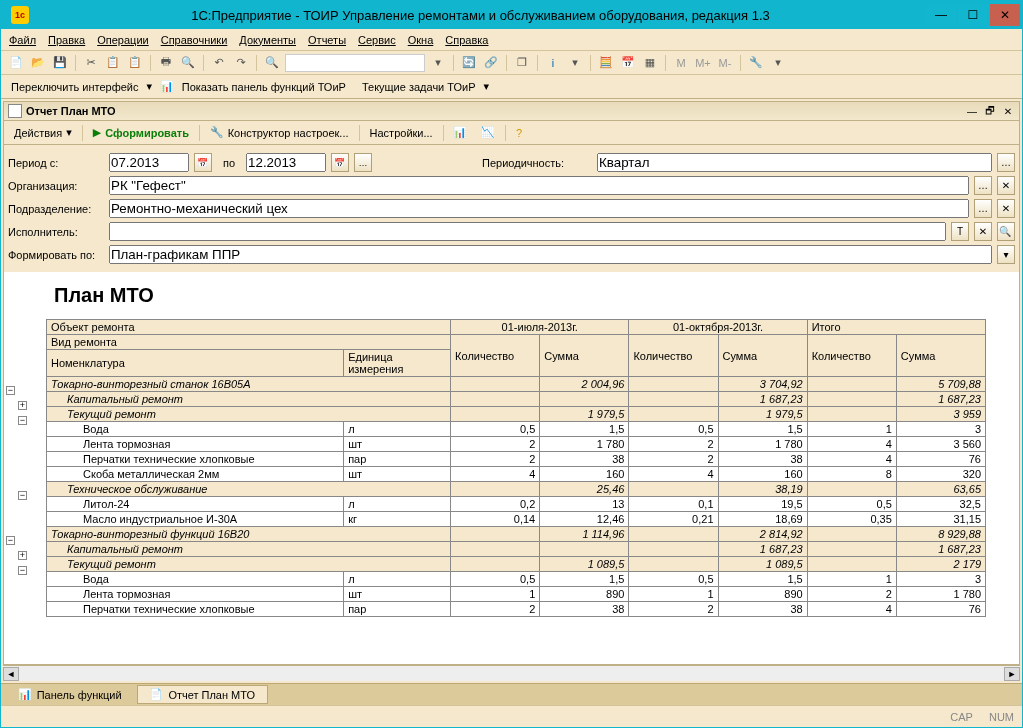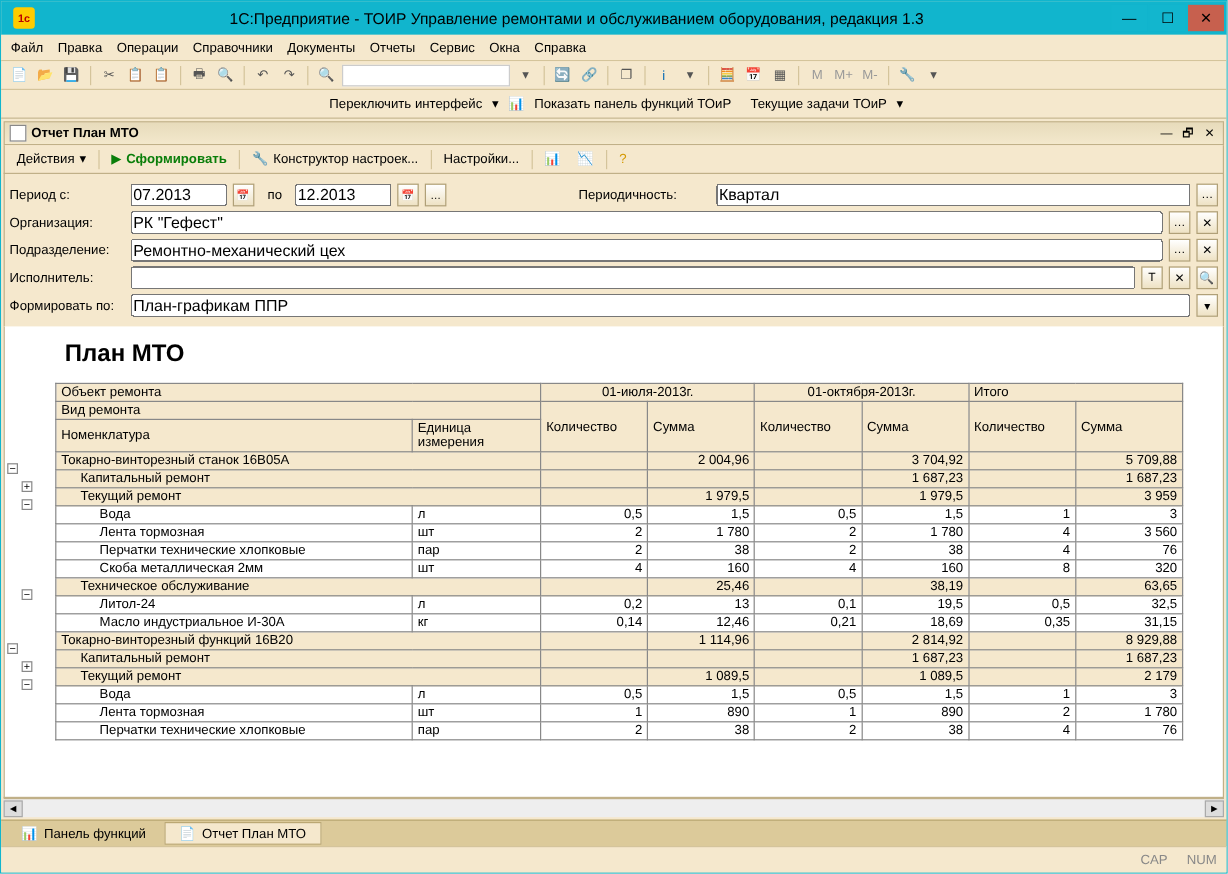--- a/index.html
+++ b/index.html
@@ -7,26 +7,26 @@
 .window { width: 1023px; height: 728px; background: #f5e8cd; display: flex; flex-direction: column; border:1px solid #11b5cd;}
 .titlebar { height: 28px; background: #11b5cd; display: flex; align-items: center; padding: 0 2px; }
 .titlebar .logo { width: 18px; height: 18px; background: #fc0; border-radius: 3px; margin: 0 8px; display:flex;align-items:center;justify-content:center;font-weight:bold;color:#b00;font-size:9px;}
 .titlebar .title { flex: 1; text-align: center; color: #000; font-size: 13px; }
 .titlebar .winbtns { display: flex; }
 .titlebar .winbtn { width: 30px; height: 22px; display: flex; align-items: center; justify-content: center; font-family: Arial; font-size: 12px; margin-left:2px;}
 .titlebar .winbtn.min { background: #12b6ce; }
 .titlebar .winbtn.max { background: #12b6ce; }
 .titlebar .winbtn.close { background: #c7604e; color:#000;}
 .menubar { height: 22px; background: #f5e8cd; border-bottom: 1px solid #d4c49b; display: flex; align-items: center; padding: 0 8px; gap: 12px; }
-.menubar span { cursor: pointer; }
+.menubar span { text-decoration: underline; cursor: pointer; }
 .toolbar { height: 24px; background: #f5e8cd; border-bottom: 1px solid #d4c49b; display: flex; align-items: center; padding: 0 6px; gap: 4px; }
 .toolbar .tbtn { width: 18px; height: 18px; display: flex; align-items: center; justify-content: center; font-size: 11px; color: #555; cursor: pointer; }
 .toolbar .tsep { width: 1px; height: 16px; background: #d4c49b; margin: 0 2px; }
 .toolbar .tsearch { width: 140px; height: 18px; border: 1px solid #ccc; background: #fff; }
-.toolbar2 { height: 24px; background: #f5e8cd; border-bottom: 1px solid #c0b088; display: flex; align-items: center; padding: 0 6px; gap: 4px; justify-content: center; }
+.toolbar2 { height: 24px; background: #f5e8cd; border-bottom: 1px solid #c0b088; display: flex; align-items: center; padding: 0 6px; gap: 4px; }
 .toolbar2 .txt { padding: 0 4px; }
 .content { flex: 1; background: #f5e8cd; padding: 2px; display: flex; flex-direction: column; overflow: hidden; }
 .doc-header { height: 20px; background: linear-gradient(#e7dbbb,#f3e8cc); border: 1px solid #c0b088; display: flex; align-items: center; padding: 0 4px; gap: 4px; }
 .doc-header .icon { width: 14px; height: 14px; background: #fff; border: 1px solid #888; display:inline-block;}
 .doc-header .dtitle { font-weight: bold; }
 .doc-header .spacer { flex: 1; }
 .doc-header .dbtn { width: 14px; height: 14px; font-size: 10px; display: flex; align-items: center; justify-content: center; cursor: pointer; }
 .actions { height: 24px; background: #f5e8cd; border: 1px solid #c0b088; border-top: none; display: flex; align-items: center; padding: 0 4px; gap: 2px; }
 .actions .abtn { padding: 2px 6px; cursor: pointer; display: flex; align-items: center; gap: 4px; }
 .actions .asep { width: 1px; height: 16px; background: #d4c49b; margin: 0 2px; }
@@ -42,21 +42,21 @@
 .report-area { flex: 1; background: #fff; border: 1px solid #c0b088; border-top:none; overflow: auto; position: relative; }
 .report-inner { padding: 0 0 16px 42px; }
 .tree-gutter { position: absolute; left: 0; top: 0; width: 42px; }
 .tree-btn { position: absolute; width: 9px; height: 9px; border: 1px solid #888; background: #fff; font-size: 9px; line-height: 7px; text-align: center; cursor: pointer; color:#000;}
 .report-title { font-size: 20px; font-weight: bold; padding: 12px 0 12px 8px; }
 table.rtab { border-collapse: collapse; width: 940px; }
 table.rtab th, table.rtab td { border: 1px solid #888; padding: 1px 4px; height: 15px; vertical-align: middle; }
 table.rtab th { background: #f5e8cd; text-align: left; font-weight: normal; }
 table.rtab th.c { text-align: center; }
 table.rtab td.num { text-align: right; }
-.srow td { background: #f5e8cd; }
+.srow td { background: #f5e8cd; font-style: italic; }
 .hscroll { height: 16px; background: #eee; border-top: 1px solid #c0b088; display: flex; align-items:center;}
 .hscroll .arrow { width: 16px; height: 14px; border: 1px solid #aaa; background: #ddd; display:flex;align-items:center;justify-content:center;font-size:9px;}
 .hscroll .track { flex: 1; }
 .bottom-tabs { height: 22px; background: #dcca9a; display: flex; align-items: center; padding: 0 4px; gap: 2px; border-top:1px solid #bba874;}
 .bottom-tab { padding: 2px 12px; display: flex; align-items: center; gap: 5px; border: 1px solid transparent; }
 .bottom-tab.active { background: #f5e8cd; border: 1px solid #bba874; }
 .statusbar { height: 22px; background: #f5e8cd; display: flex; align-items: center; justify-content: flex-end; padding: 0 8px; gap: 16px; color: #888; border-top:1px solid #d4c49b;}
 </style>
 </head>
 <body>

